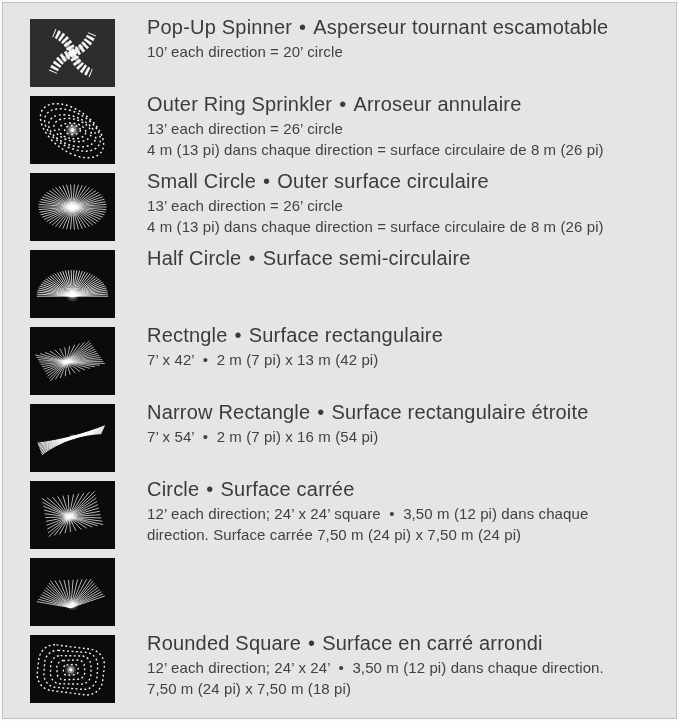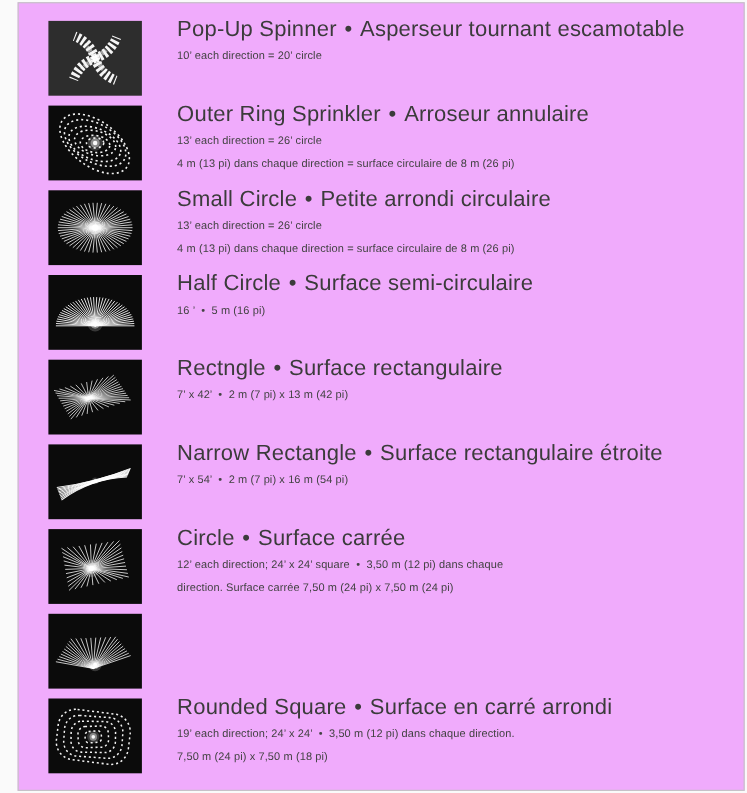--- a/index.html
+++ b/index.html
@@ -5,26 +5,25 @@
   html, body {
     margin: 0; padding: 0;
     width: 679px; height: 721px;
     background: #fafafa;
     font-family: "Liberation Sans", sans-serif;
     overflow: hidden;
   }
   .panel {
     position: absolute;
     left: 2px; top: 2px; right: 2px; bottom: 2px;
-    background: #f0abfc;
+    background: #e5e5e5;
     border: 1px solid #c3c3c3;
     box-sizing: border-box;
     padding: 16px 6px 0 27px;
     overflow: hidden;
-    margin-left: 14px;
   }
   .row {
     display: flex;
     align-items: flex-start;
     margin-bottom: 9px;
   }
   .thumb {
     flex: 0 0 85px;
     width: 85px; height: 68px;
     margin-right: 32px;
@@ -37,21 +36,21 @@
     line-height: 23px;
     font-weight: 400;
     color: #3b3b3b;
     letter-spacing: 0.2px;
     margin-top: -3px;
     margin-bottom: 3px;
     white-space: nowrap;
   }
   .bullet { margin: 0 7px; }
   .bodyline {
-    font-size: 10px;
+    font-size: 15px;
     line-height: 20.5px;
     color: #424242;
     letter-spacing: 0.1px;
     white-space: pre-wrap;
   }
 </style>
 </head>
 <body>
 
 <div class="panel" id="panel">
@@ -168,21 +167,21 @@
           <line x1="50" y1="39" x2="87.58770483143633" y2="30.107476273532594" stroke="#ffffff" stroke-width="0.9" opacity="0.92"></line>
           <line x1="50" y1="39" x2="88.92179482319295" y2="33.00398736069655" stroke="#ffffff" stroke-width="0.9" opacity="0.92"></line>
           <line x1="50" y1="39" x2="89.72953430967772" y2="35.98158423274402" stroke="#ffffff" stroke-width="0.9" opacity="0.92"></line>
           <circle cx="50" cy="39" r="11" fill="#ffffff" opacity="0.18"></circle>
           <circle cx="50" cy="39" r="6.82" fill="#ffffff" opacity="0.42"></circle>
           <circle cx="50" cy="39" r="3.3" fill="#ffffff" opacity="0.95"></circle>
         </svg>
     </div>
     <div class="textcol">
       <div class="title">
-        <span>Small Circle</span><span class="bullet">•</span><span>Petite arrondi circulaire</span>
+        <span>Small Circle</span><span class="bullet">•</span><span>Outer surface circulaire</span>
       </div>
       <div class="lines">
           <div class="bodyline">13’ each direction = 26’ circle</div>
           <div class="bodyline">4 m (13 pi) dans chaque direction = surface circulaire de 8 m (26 pi)</div>
         </div>
     </div>
   </div>
 
   <div class="row">
     <div class="thumb" style="background: rgb(11, 11, 11);">
@@ -229,23 +228,20 @@
           <line x1="50" y1="53" x2="92" y2="52.99999999999999" stroke="#ffffff" stroke-width="1" opacity="0.92"></line>
           <circle cx="50" cy="51" r="8" fill="#ffffff" opacity="0.18"></circle>
           <circle cx="50" cy="51" r="4.96" fill="#ffffff" opacity="0.42"></circle>
           <circle cx="50" cy="51" r="2.4" fill="#ffffff" opacity="0.95"></circle>
         </svg>
     </div>
     <div class="textcol">
       <div class="title">
         <span>Half Circle</span><span class="bullet">•</span><span>Surface semi-circulaire</span>
       </div>
-      <div class="lines">
-          <div class="bodyline">16 ’  •  5 m (16 pi)</div>
-        </div>
     </div>
   </div>
 
   <div class="row">
     <div class="thumb" style="background: rgb(11, 11, 11);">
       <svg viewBox="0 0 100 78" preserveAspectRatio="none">
           <line x1="43" y1="40" x2="6" y2="32" stroke="#ffffff" stroke-width="0.85" opacity="0.9"></line>
           <line x1="43" y1="40" x2="11.818181818181818" y2="30.545454545454547" stroke="#ffffff" stroke-width="0.85" opacity="0.9"></line>
           <line x1="43" y1="40" x2="17.636363636363637" y2="29.09090909090909" stroke="#ffffff" stroke-width="0.85" opacity="0.9"></line>
           <line x1="43" y1="40" x2="23.454545454545453" y2="27.636363636363637" stroke="#ffffff" stroke-width="0.85" opacity="0.9"></line>
@@ -439,18 +435,18 @@
           <circle cx="48" cy="40" r="6.5" fill="#ffffff" opacity="0.18"></circle>
           <circle cx="48" cy="40" r="4.03" fill="#ffffff" opacity="0.42"></circle>
           <circle cx="48" cy="40" r="1.95" fill="#ffffff" opacity="0.95"></circle>
         </svg>
     </div>
     <div class="textcol">
       <div class="title">
         <span>Rounded Square</span><span class="bullet">•</span><span>Surface en carré arrondi</span>
       </div>
       <div class="lines">
-          <div class="bodyline">19’ each direction; 24’ x 24’  •  3,50 m (12 pi) dans chaque direction.</div>
+          <div class="bodyline">12’ each direction; 24’ x 24’  •  3,50 m (12 pi) dans chaque direction.</div>
           <div class="bodyline">7,50 m (24 pi) x 7,50 m (18 pi)</div>
         </div>
     </div>
   </div>
 </div>
 
 </body></html>

